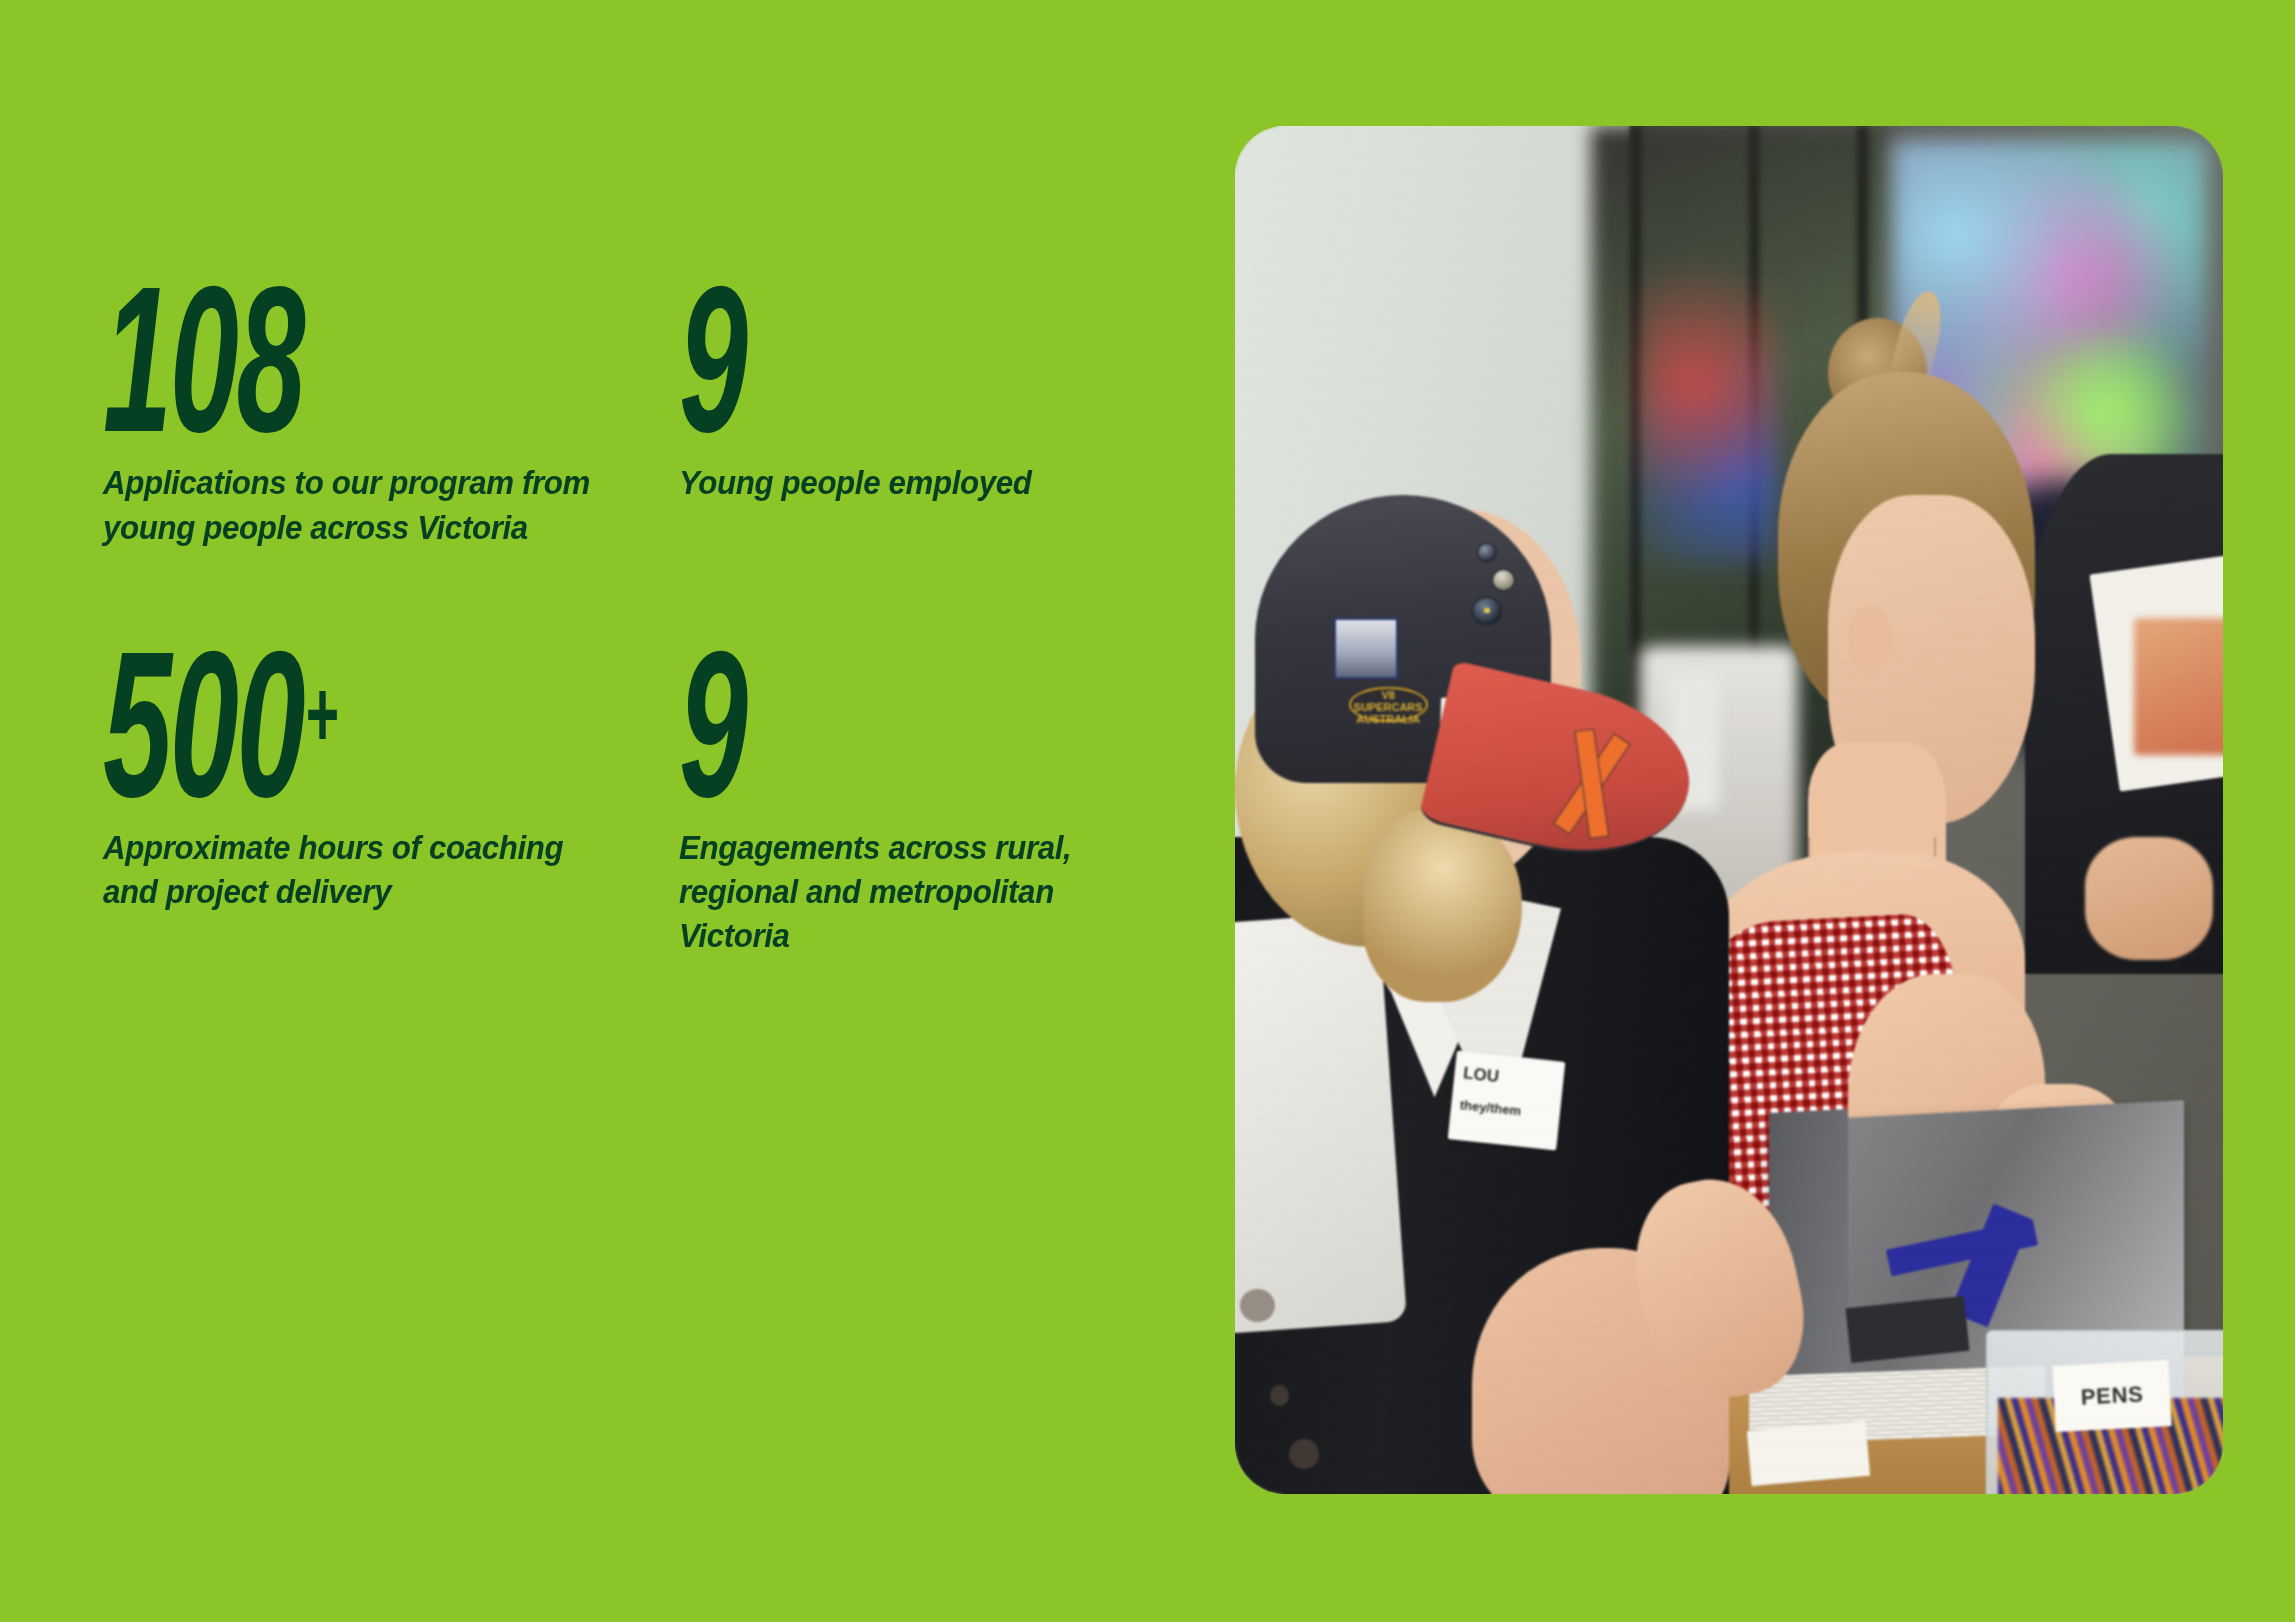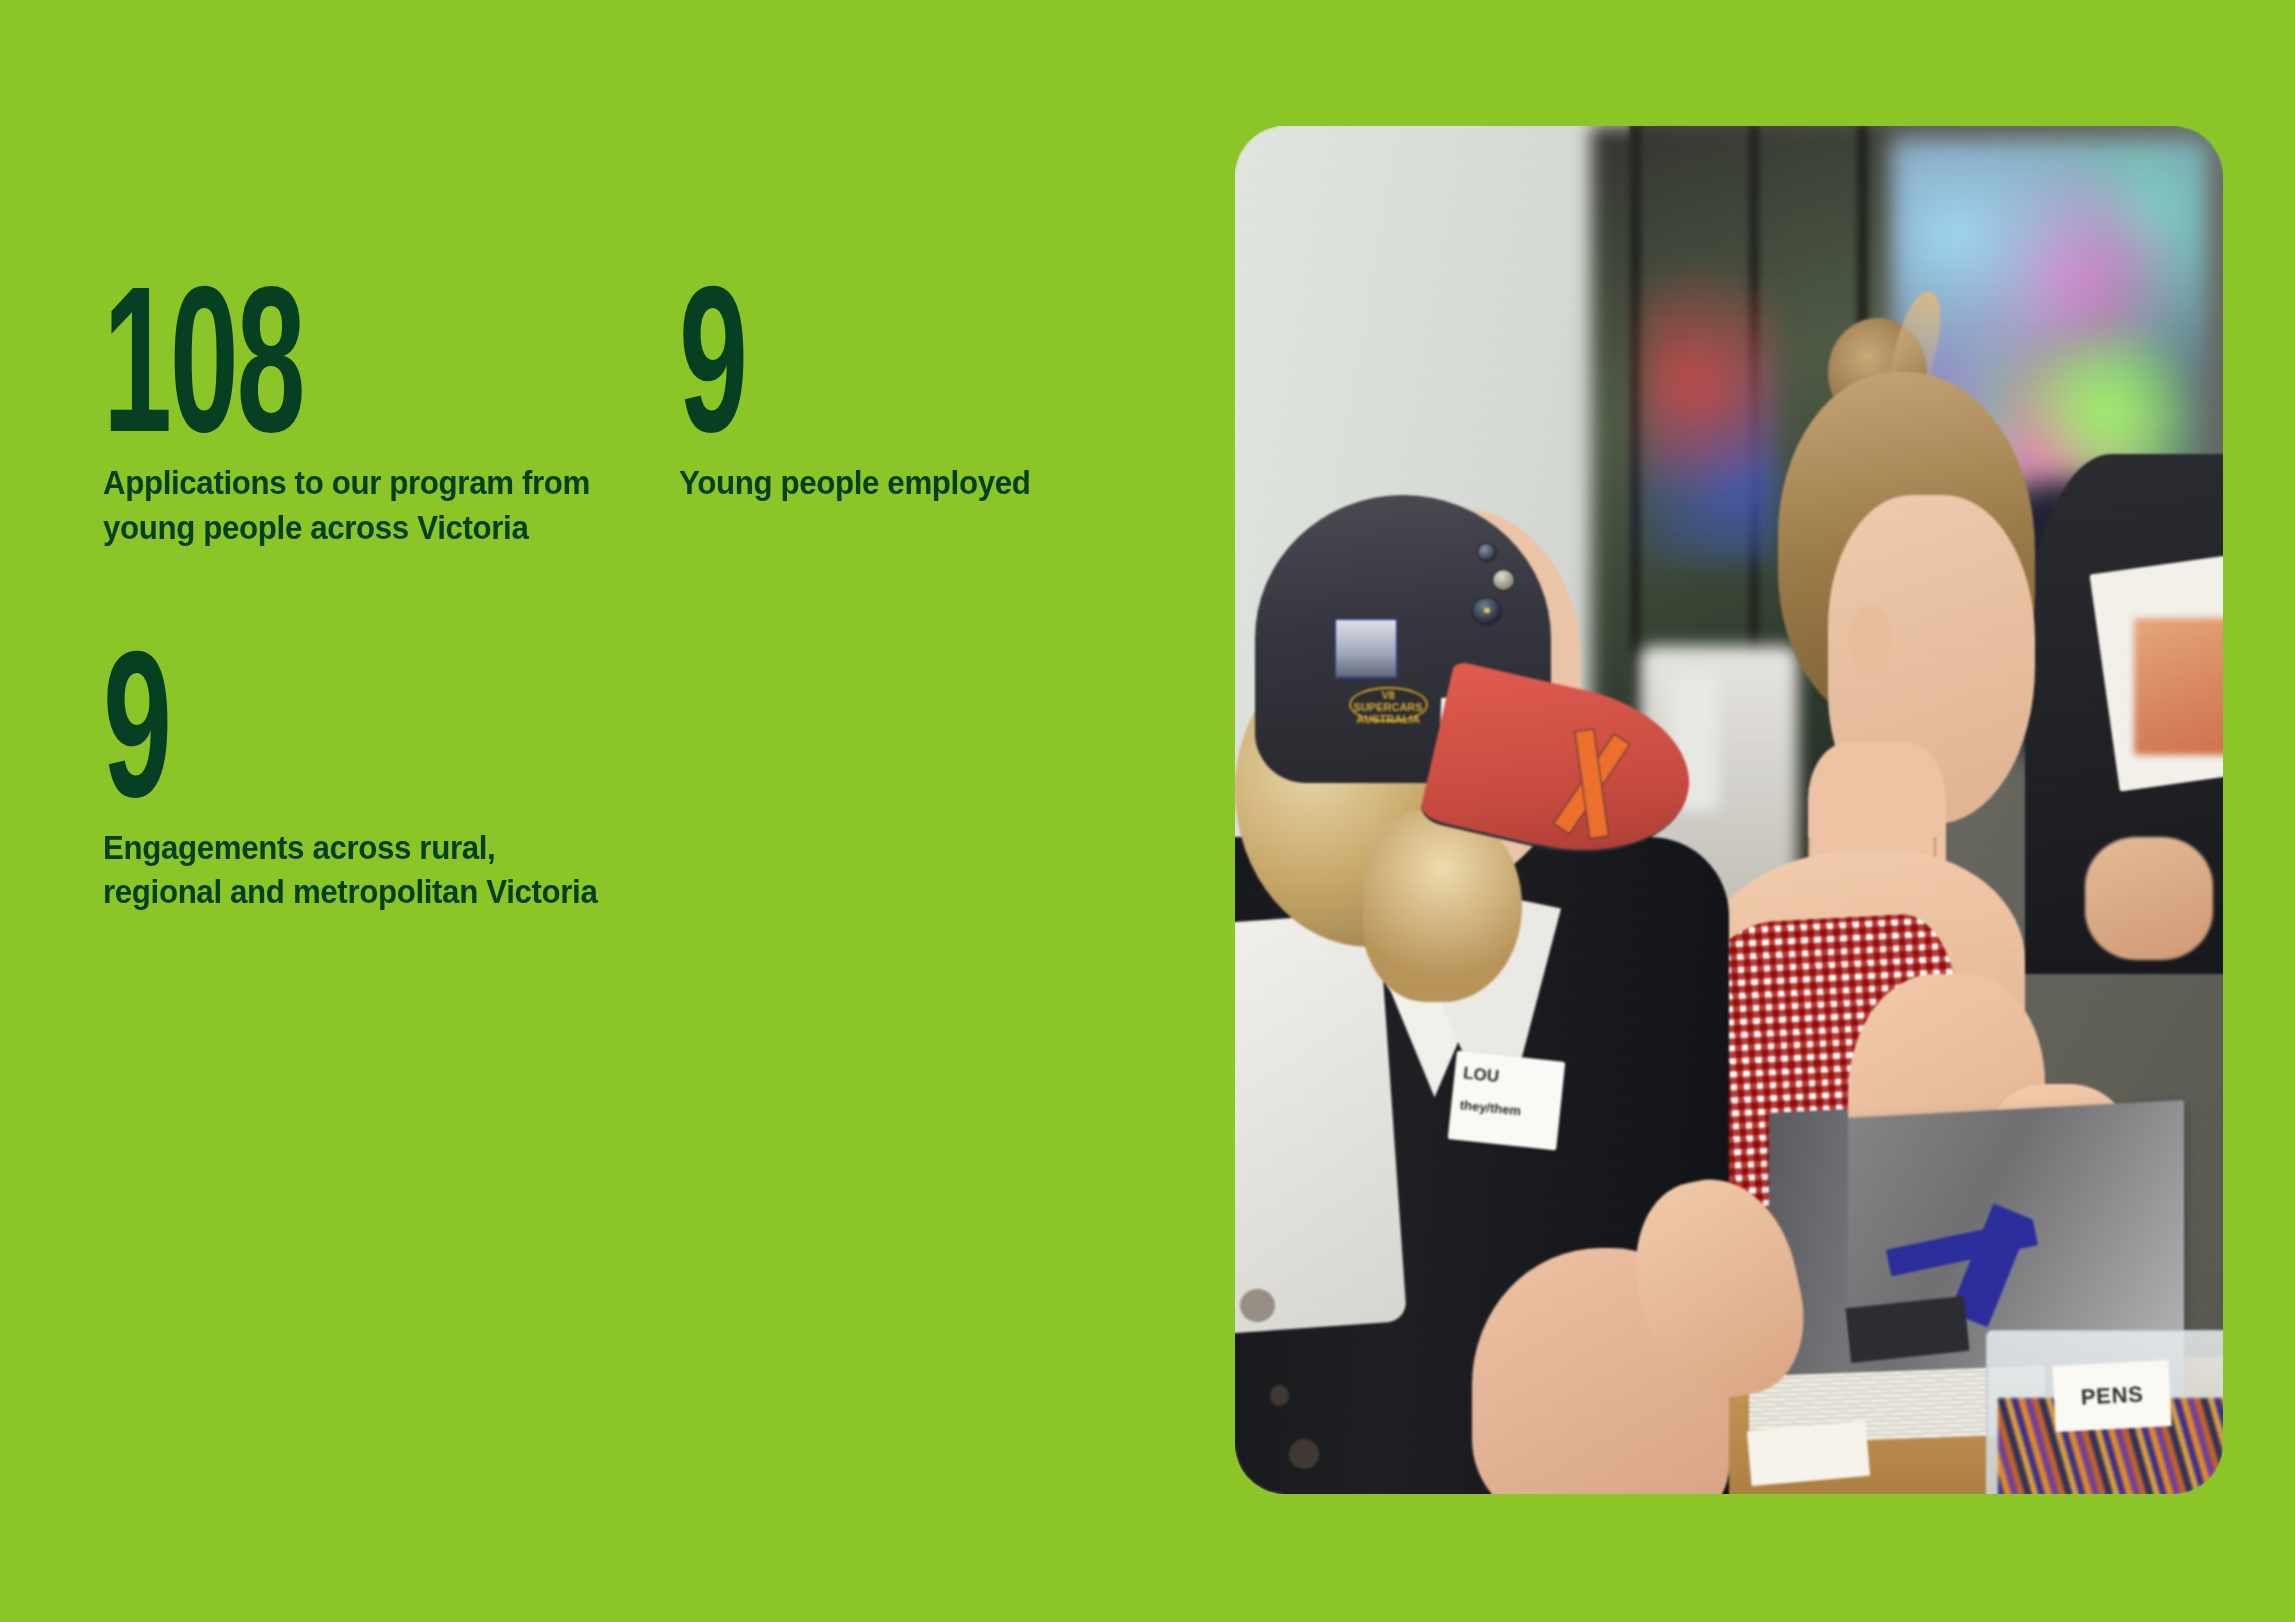--- a/index.html
+++ b/index.html
@@ -22,21 +22,21 @@
     position: absolute;
     left: 103px;
     top: 281px;
     width: 1086px;
     display: grid;
     grid-template-columns: 576px 510px;
     grid-template-rows: auto auto auto;
     row-gap: 97px;
   }
 
-  .stat-block { position: relative; }
+  .stat-block { position: relative; font-style: italic; }
 
   .stat-number {
     display: block;
     color: #064023;
     font-family: "Liberation Sans", "DejaVu Sans", sans-serif;
     font-weight: 700;
     font-size: 203px;
     line-height: 0.76;
     letter-spacing: -3.9px;
     transform: scaleX(0.6);
@@ -444,20 +444,24 @@
   <div class="stat-block row1 col1">
     <span class="stat-number" style="color: rgb(6, 64, 35);"><span>108</span><span class="plus"></span></span>
     <span class="stat-label" style="color: rgb(6, 64, 35);">Applications to our program from young people across Victoria</span>
   </div>
 
   <div class="stat-block row1 col2">
     <span class="stat-number" style="color: rgb(6, 64, 35);"><span>9</span><span class="plus"></span></span>
     <span class="stat-label" style="color: rgb(6, 64, 35);">Young people employed</span>
   </div>
 
+  <div class="stat-block row2 col1">
+    <span class="stat-number" style="color: rgb(6, 64, 35);"><span>500</span><span class="plus">+</span></span>
+    <span class="stat-label" style="color: rgb(6, 64, 35);">Approximate hours of coaching and project delivery</span>
+  </div>
 
 
   <div class="stat-block row3 col1">
     <span class="stat-number" style="color: rgb(6, 64, 35);"><span>9</span><span class="plus"></span></span>
     <span class="stat-label" style="color: rgb(6, 64, 35);">Engagements across rural, regional and metropolitan Victoria</span>
   </div>
 
 
 </div>
 

